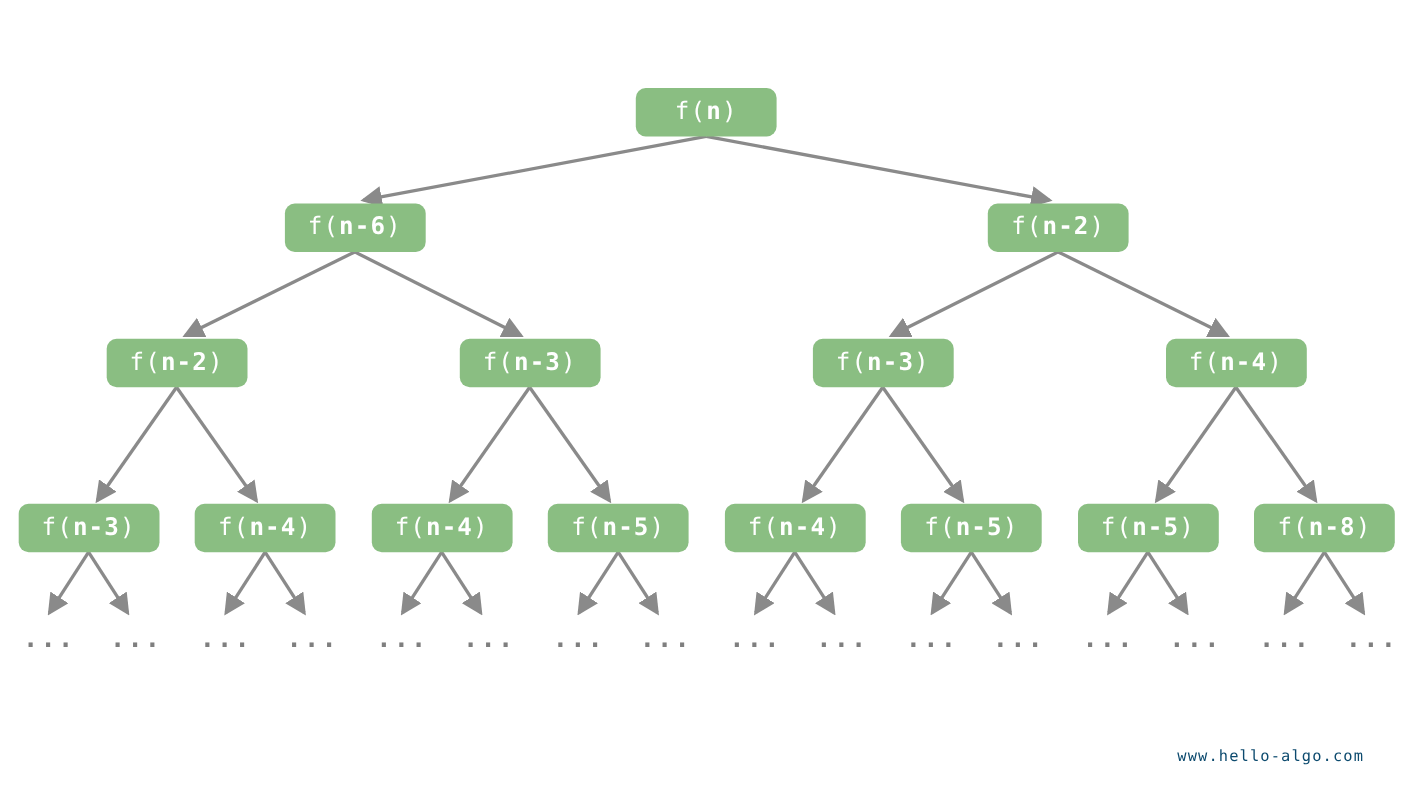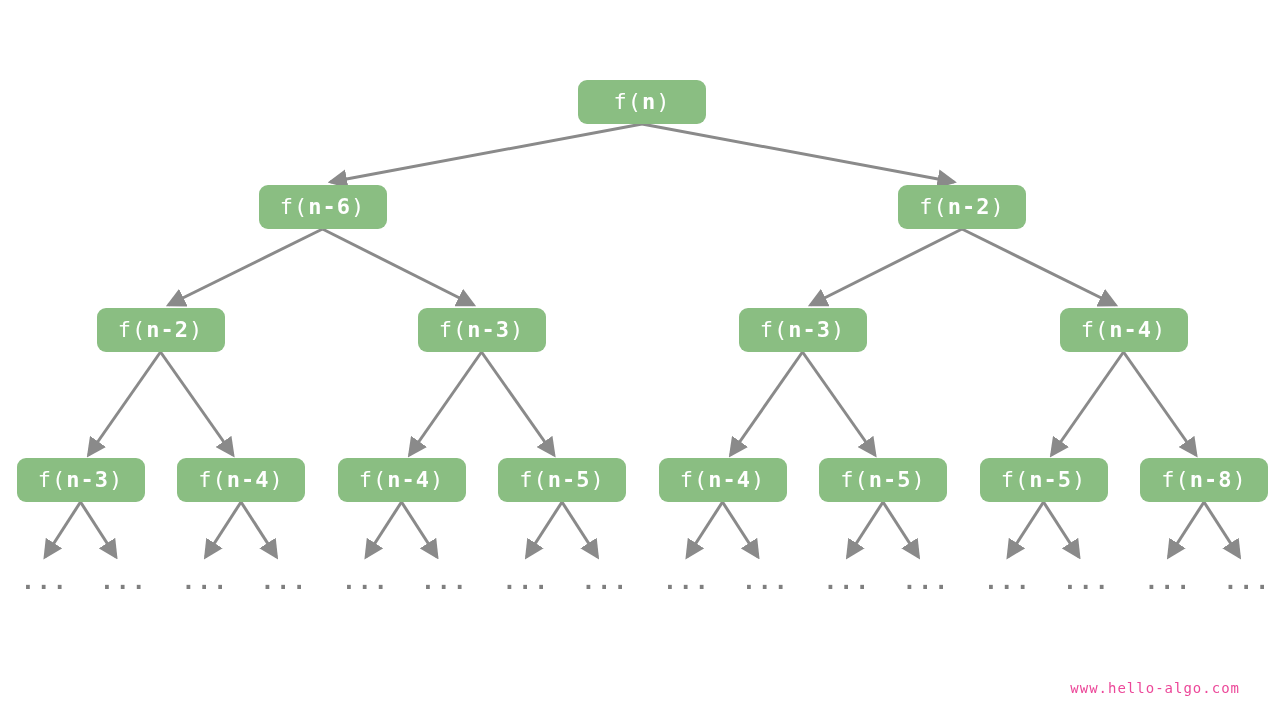--- a/index.html
+++ b/index.html
@@ -17,21 +17,21 @@
     font-size:22px;line-height:44px;letter-spacing:1px;white-space:nowrap;
   }
   .node .b{font-weight:bold;}
   .leaf{
     position:absolute;width:40px;height:22px;text-align:center;
     color:var(--dot-color,#7f7f7f);font-size:23px;font-weight:bold;
     letter-spacing:2px;line-height:22px;
   }
   .watermark{
     position:absolute;right:40px;bottom:24px;
-    font-size:14px;letter-spacing:1px;color:#ec4899;
+    font-size:14px;letter-spacing:1px;color:#0c4a6e;
   }
 </style>
 </head>
 <body>
 
 <div class="canvas">
   <svg id="edges" width="1280" height="720">
     <defs>
       <marker id="ah" viewBox="0 0 10 10" refX="8.5" refY="5" markerWidth="6.5" markerHeight="6.5" orient="auto">
         <path d="M0,0 L10,5 L0,10 z" fill="#8A8A8A"></path>

